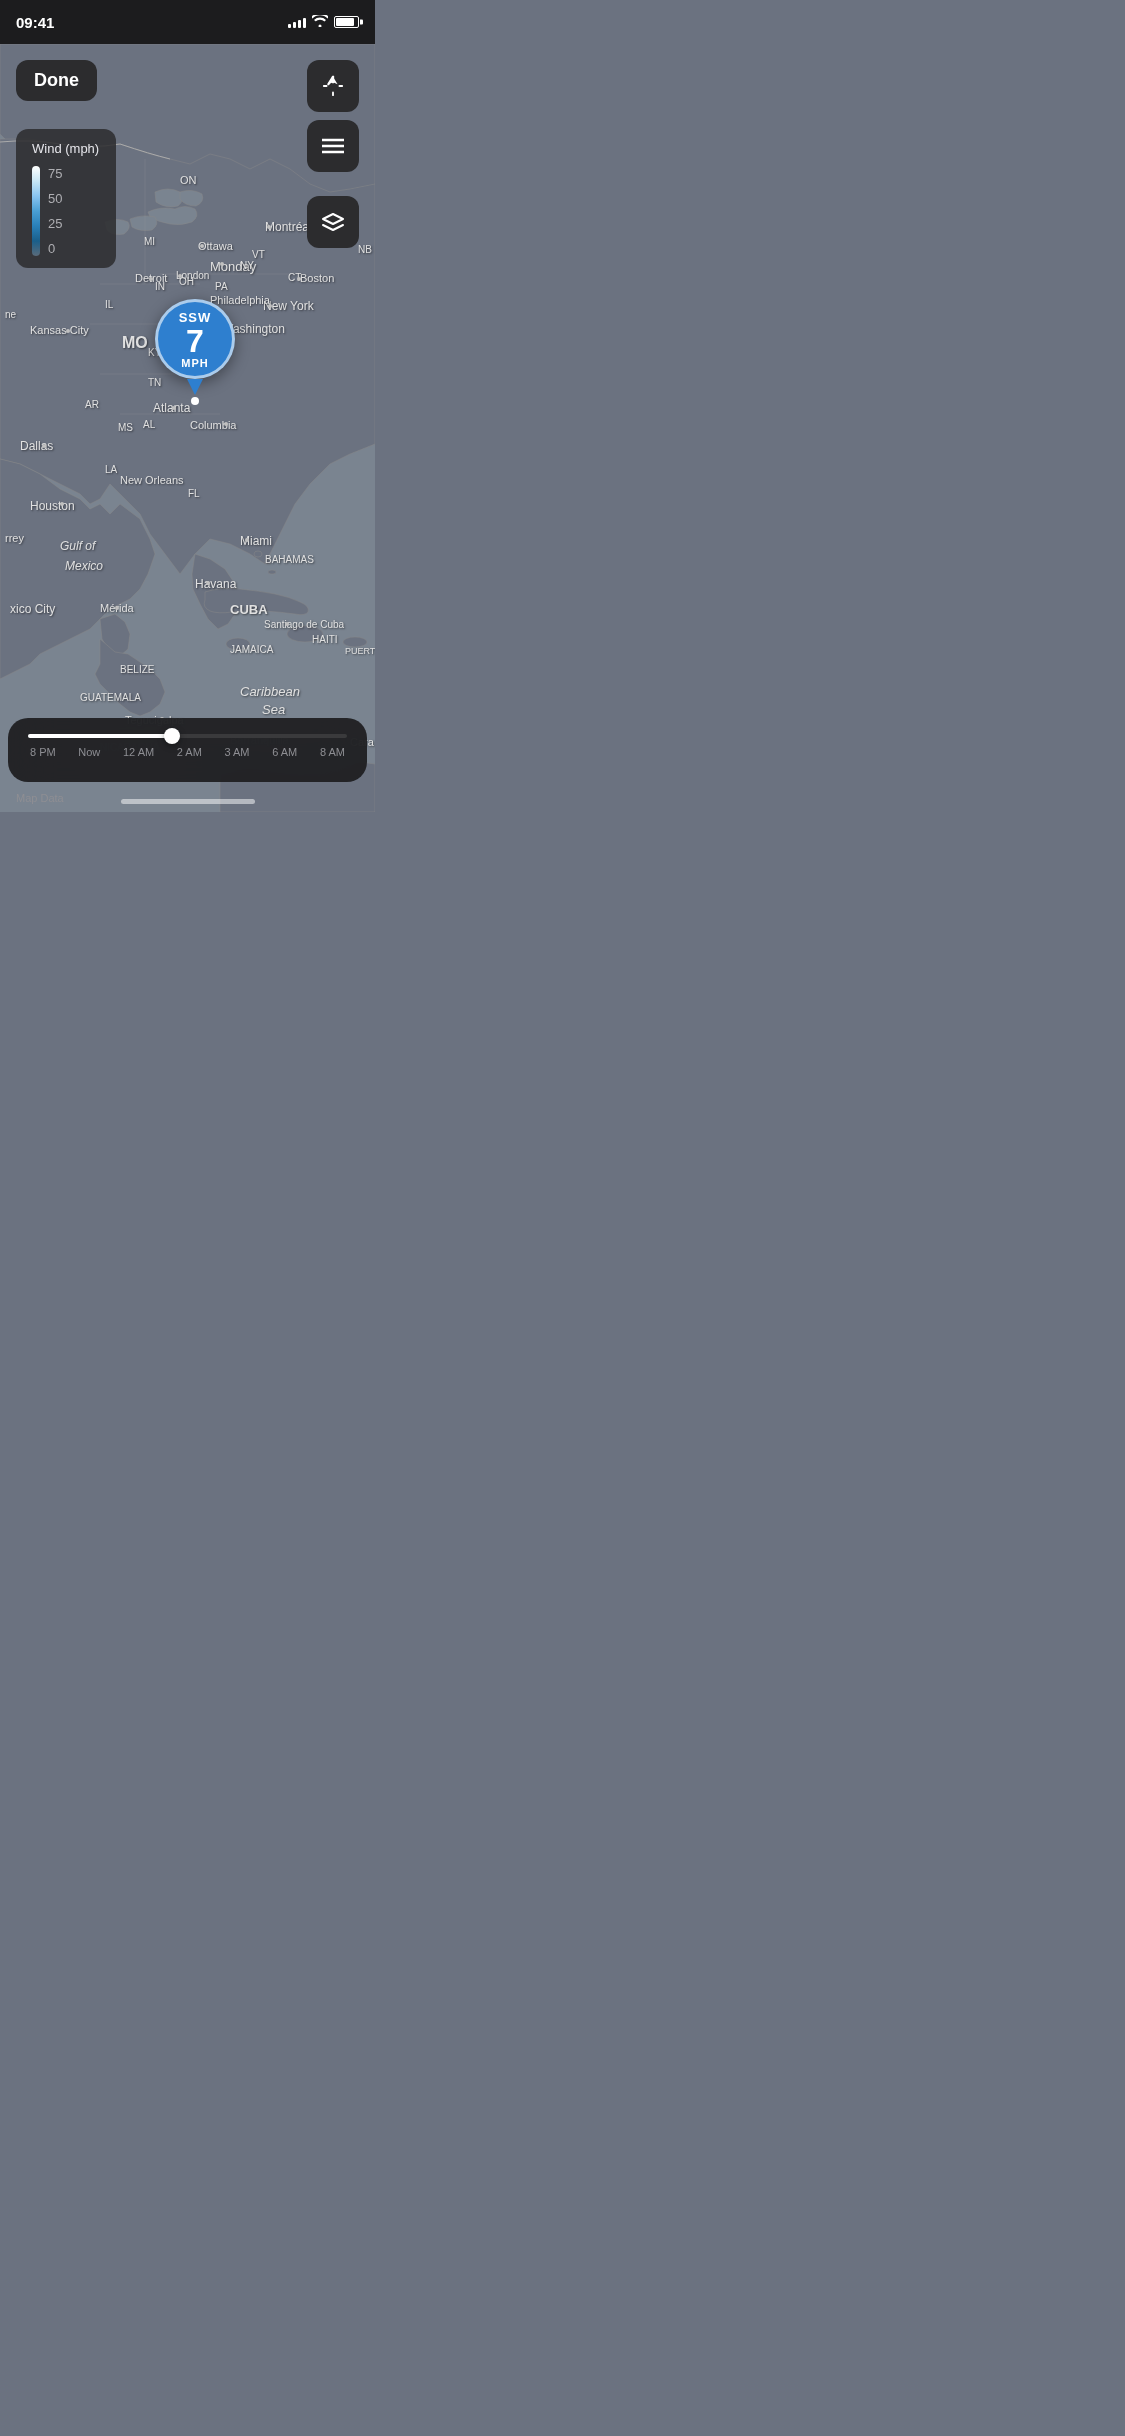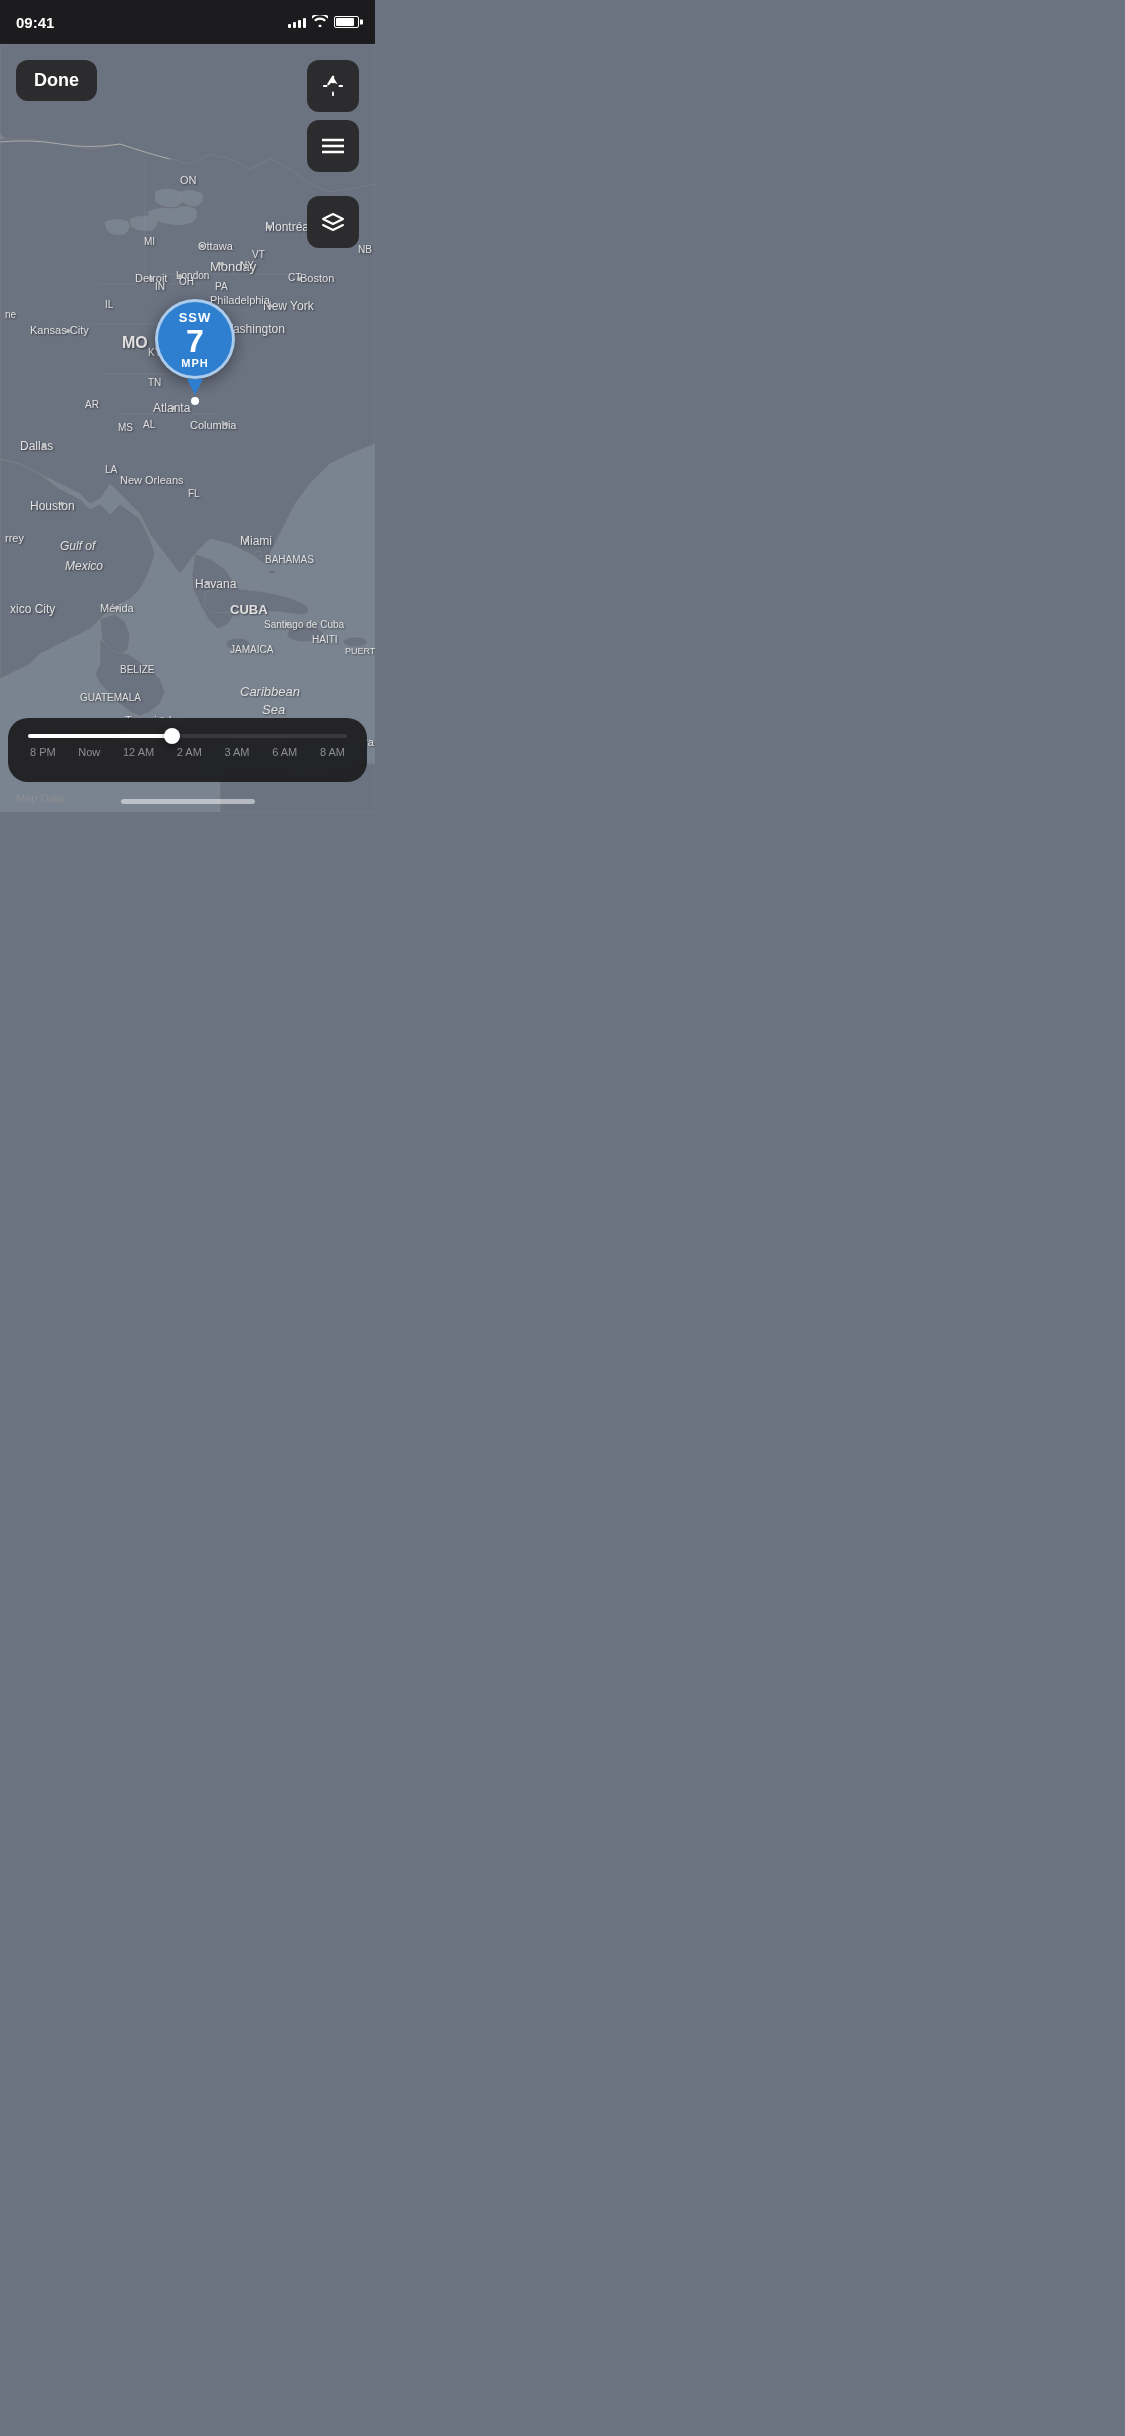--- a/index.html
+++ b/index.html
@@ -557,20 +557,32 @@
     </svg>
   </button>
 
   <button class="layers-button">
     <svg width="24" height="20" viewBox="0 0 24 20" fill="none">
       <polygon points="12,2 22,7 12,12 2,7" fill="none" stroke="white" stroke-width="2" stroke-linejoin="round"></polygon>
       <polyline points="2,13 12,18 22,13" stroke="white" stroke-width="2" stroke-linecap="round" stroke-linejoin="round"></polyline>
     </svg>
   </button>
 
+  <div class="wind-legend">
+    <div class="wind-legend-title">Wind (mph)</div>
+    <div class="wind-legend-scale">
+      <div class="wind-gradient-bar"></div>
+      <div class="wind-scale-labels">
+        <span class="wind-scale-label">75</span>
+        <span class="wind-scale-label">50</span>
+        <span class="wind-scale-label">25</span>
+        <span class="wind-scale-label">0</span>
+      </div>
+    </div>
+  </div>
 
   <div class="wind-pin">
     <div class="wind-pin-circle">
       <span class="wind-dir">SSW</span>
       <span class="wind-speed">7</span>
       <span class="wind-unit">MPH</span>
     </div>
     <div class="wind-pin-tail"></div>
     <div class="wind-pin-dot"></div>
   </div>

